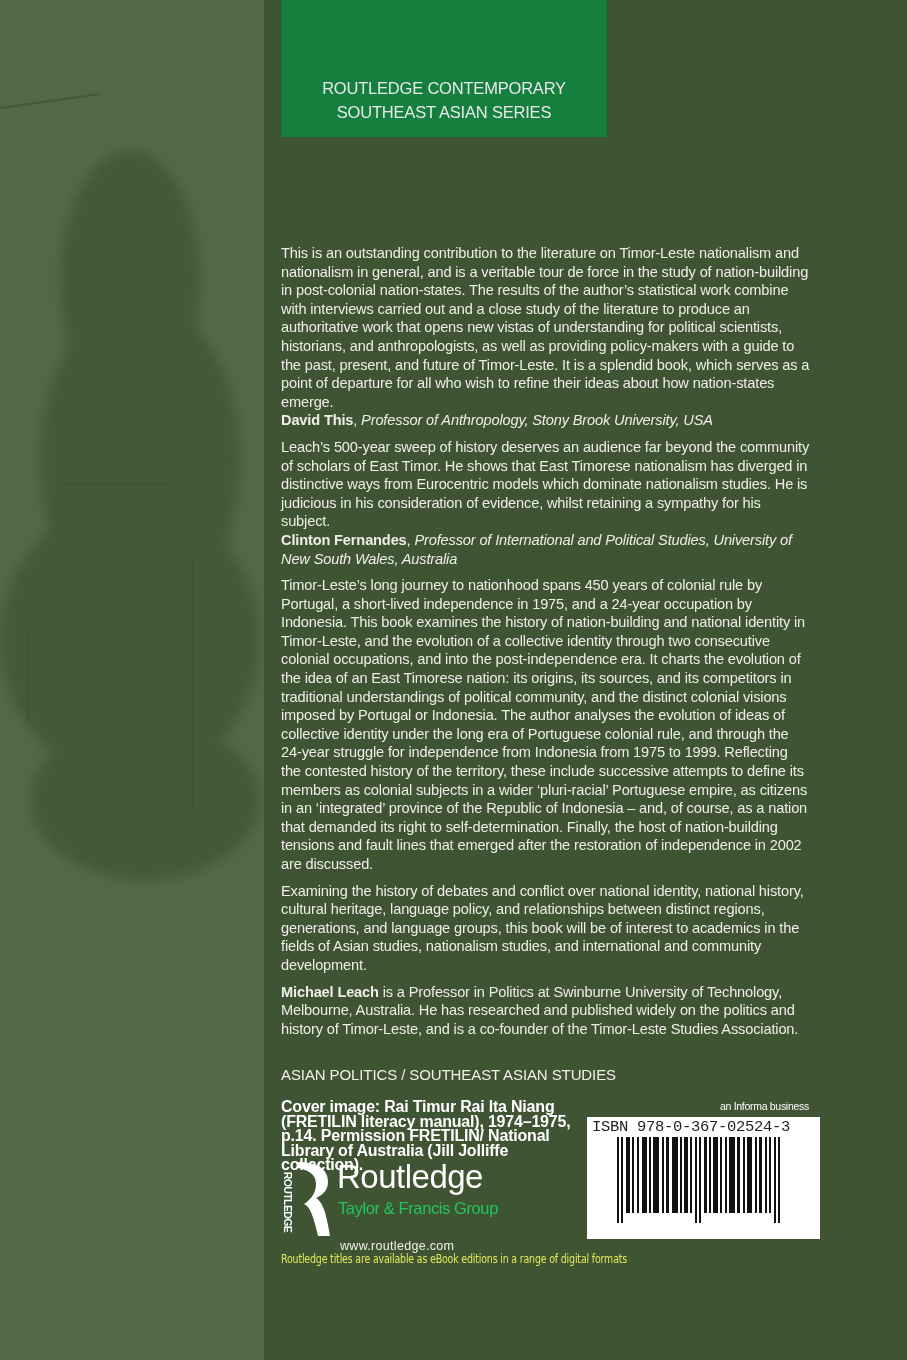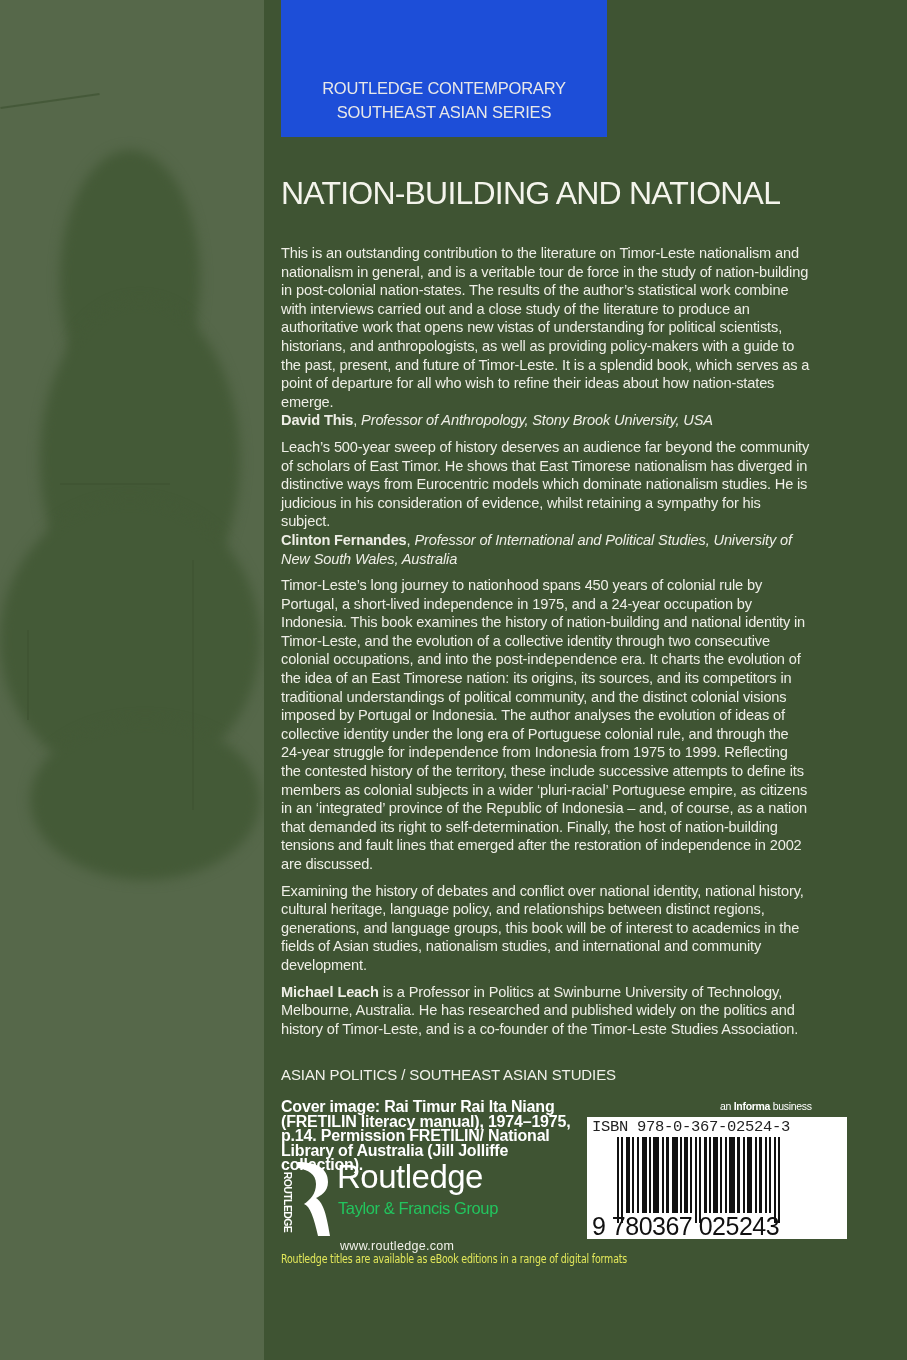--- a/index.html
+++ b/index.html
@@ -12,21 +12,21 @@
   .left-strip {
     position:absolute; left:0; top:0; width:264px; height:1360px;
     background:#56684a;
     overflow:hidden;
   }
   .left-strip .blob { position:absolute; border-radius:50%; background:#445a37; filter:blur(6px); }
   .left-strip .line { position:absolute; background:#3f5232; opacity:.7; }
   .main { position:absolute; left:264px; top:0; width:643px; height:1360px; background:#3f5433; }
   .series-box {
     position:absolute; left:281px; top:0; width:326px; height:137px;
-    background:#1d4ed8; color:#e8e8e8; text-align:center;
+    background:#15803d; color:#e8e8e8; text-align:center;
   }
   .series-box .series-text {
     position:absolute; left:0; right:0; top:76px;
     font-size:16.5px; line-height:24px; letter-spacing:-0.2px;
   }
   .title {
     position:absolute; left:281px; top:153px; width:600px;
     font-size:32px; line-height:38px; color:#f4f4ec; letter-spacing:-0.8px;
     font-weight:normal;
   }
@@ -47,23 +47,23 @@
   .logo { position:absolute; left:282px; top:1162px; width:260px; height:80px; }
   .logo .vert-word {
     position:absolute; left:-26px; top:34px; transform:rotate(90deg);
     font-size:10.5px; font-weight:bold; color:#ffffff; letter-spacing:-0.6px; width:64px; text-align:center;
   }
   .logo svg.mark { position:absolute; left:14px; top:0; }
   .logo .brand { position:absolute; left:55px; top:-4px; font-size:33px; color:#ffffff; letter-spacing:-0.5px; }
   .logo .group { position:absolute; left:56px; top:37px; font-size:16.5px; color:#22c55e; letter-spacing:-0.4px; }
   .logo .url { position:absolute; left:58px; top:61px; font-size:12.5px; color:#f1f1ea; letter-spacing:0.3px;margin-top:16px; }
   .informa { position:absolute; left:720px; top:1100px; font-size:10.5px; color:#ffffff; letter-spacing:-0.3px; }
-  .informa b { font-weight:bold; }
+  .informa b { font-weight:normal; }
   .barcode-box {
-    position:absolute; left:587px; top:1117px; width:260px; height:122px; background:#ffffff;
+    position:absolute; left:587px; top:1117px; width:233px; height:122px; background:#ffffff;
   }
   .barcode-box .isbn-text {
     position:absolute; left:5px; top:1px; font-family:"Liberation Mono", monospace;
     font-size:15.5px; color:#222; letter-spacing:-0.3px; white-space:nowrap;
   }
   .barcode-box svg { position:absolute; left:30px; top:20px; }
   .barcode-box .ean {
     position:absolute; left:5px; top:95px; font-size:25px; color:#111; letter-spacing:-0.5px; white-space:nowrap;
   }
   .ebook-note {
@@ -88,21 +88,20 @@
 <div class="main"></div>
 
 <div class="series-box">
   <div class="series-text">
     <div>ROUTLEDGE CONTEMPORARY</div>
     <div>SOUTHEAST ASIAN SERIES</div>
   </div>
 </div>
 
 <h1 class="title">
-  <div>NATION-BUILDING AND NATIONAL</div>
 </h1>
 
 <div class="content">
   <p>
     <span>This is an outstanding contribution to the literature on Timor-Leste nationalism and nationalism in general, and is a veritable tour de force in the study of nation-building in post-colonial nation-states. The results of the author’s statistical work combine with interviews carried out and a close study of the literature to produce an authoritative work that opens new vistas of understanding for political scientists, historians, and anthropologists, as well as providing policy-makers with a guide to the past, present, and future of Timor-Leste. It is a splendid book, which serves as a point of departure for all who wish to refine their ideas about how nation-states emerge.</span><br>
     <span class="attr"><b>David This</b>, <i>Professor of Anthropology, Stony Brook University, USA</i></span>
   </p>
   <p>
     <span>Leach’s 500-year sweep of history deserves an audience far beyond the community of scholars of East Timor. He shows that East Timorese nationalism has diverged in distinctive ways from Eurocentric models which dominate nationalism studies. He is judicious in his consideration of evidence, whilst retaining a sympathy for his subject.</span><br>
     <span class="attr"><b>Clinton Fernandes</b>, <i>Professor of International and Political Studies, University of New South Wales, Australia</i></span>
@@ -158,16 +157,15 @@
         <rect x="126" y="0" width="2" height="76"></rect>
       <rect x="130" y="0" width="5" height="76"></rect>
         <rect x="138" y="0" width="2" height="76"></rect>
       <rect x="142" y="0" width="3" height="76"></rect>
         <rect x="148" y="0" width="2" height="76"></rect>
       <rect x="152" y="0" width="2" height="76"></rect>
         <rect x="157" y="0" width="2" height="86"></rect>
       <rect x="161" y="0" width="2" height="86"></rect>
     </g>
   </svg>
-  <div class="ean">9 780367 025243</div>
 </div>
 
 <div class="ebook-note">Routledge titles are available as eBook editions in a range of digital formats</div>
 
 </body></html>

